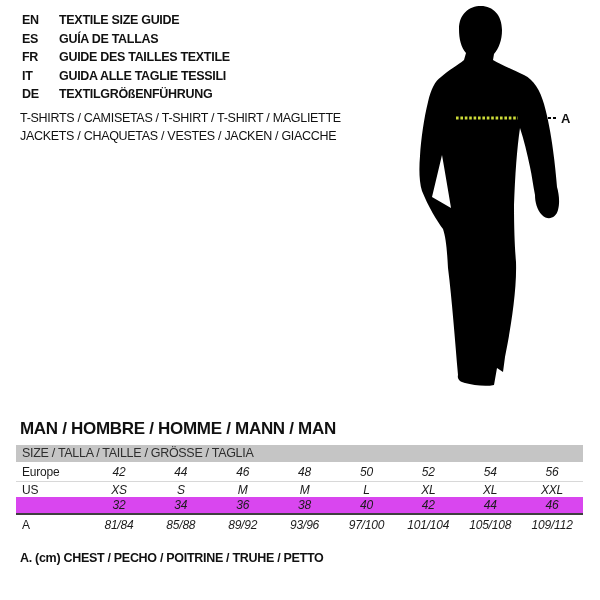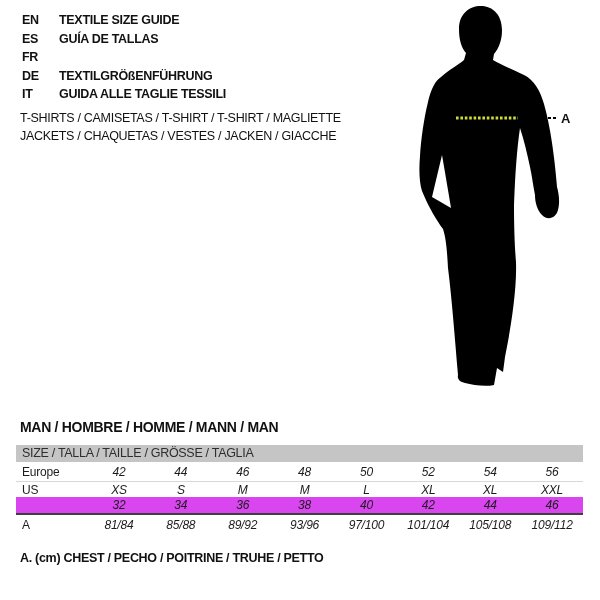--- a/index.html
+++ b/index.html
@@ -13,21 +13,21 @@
 
   
   .categories{position:absolute;top:109px;left:20px;font-weight:normal;font-size:12.5px;
               line-height:18px;letter-spacing:-0.3px;}
 
   
   .figure-svg{position:absolute;left:400px;top:0;}
   .figure-a-label{font-family:"Liberation Sans",sans-serif;font-size:13px;font-weight:bold;fill:#111;}
 
   
-  .man-heading{position:absolute;top:419px;left:20px;font-weight:bold;font-size:14px;letter-spacing:-0.3px;}
+  .man-heading{position:absolute;top:419px;left:20px;font-weight:bold;font-size:17px;letter-spacing:-0.3px;}
 
   
   .size-table{position:absolute;top:445px;left:16px;width:567px;font-size:12px;
               letter-spacing:-0.2px;color:#1c1c1c;}
   .thead{background:#c5c5c5;height:17px;line-height:17px;padding-left:6px;color:#2e2e2e;
          font-size:12.5px;letter-spacing:-0.3px;}
   .trow{display:flex;}
   .tlabel{width:66px;flex:0 0 66px;padding-left:6px;text-align:left;}
   .tcell{flex:1;text-align:center;font-style:italic;}
   .row-europe{height:19px;line-height:21px;border-bottom:1px solid #d8d8d8;}
@@ -47,28 +47,29 @@
     <div class="lang-row">
       <span class="lang-code">EN</span>
       <span class="lang-label">TEXTILE SIZE GUIDE</span>
     </div>
     <div class="lang-row">
       <span class="lang-code">ES</span>
       <span class="lang-label">GUÍA DE TALLAS</span>
     </div>
     <div class="lang-row">
       <span class="lang-code">FR</span>
+      <span class="lang-label">GUIDE DES TAILLES TEXTILE</span>
+    </div>
+    <div class="lang-row">
+      <span class="lang-code">IT</span>
+      <span class="lang-label">GUIDA ALLE TAGLIE TESSILI</span>
     </div>
     <div class="lang-row">
       <span class="lang-code">DE</span>
       <span class="lang-label">TEXTILGRÖßENFÜHRUNG</span>
-    </div>
-    <div class="lang-row">
-      <span class="lang-code">IT</span>
-      <span class="lang-label">GUIDA ALLE TAGLIE TESSILI</span>
     </div>
   </div>
 
   <div class="categories">
     <div>T-SHIRTS / CAMISETAS / T-SHIRT / T-SHIRT / MAGLIETTE</div>
     <div>JACKETS / CHAQUETAS / VESTES / JACKEN / GIACCHE</div>
   </div>
 
   <svg class="figure-svg" width="180" height="400" viewBox="400 0 180 400" xmlns="http://www.w3.org/2000/svg">
     <path fill="#000" fill-rule="evenodd" d="

